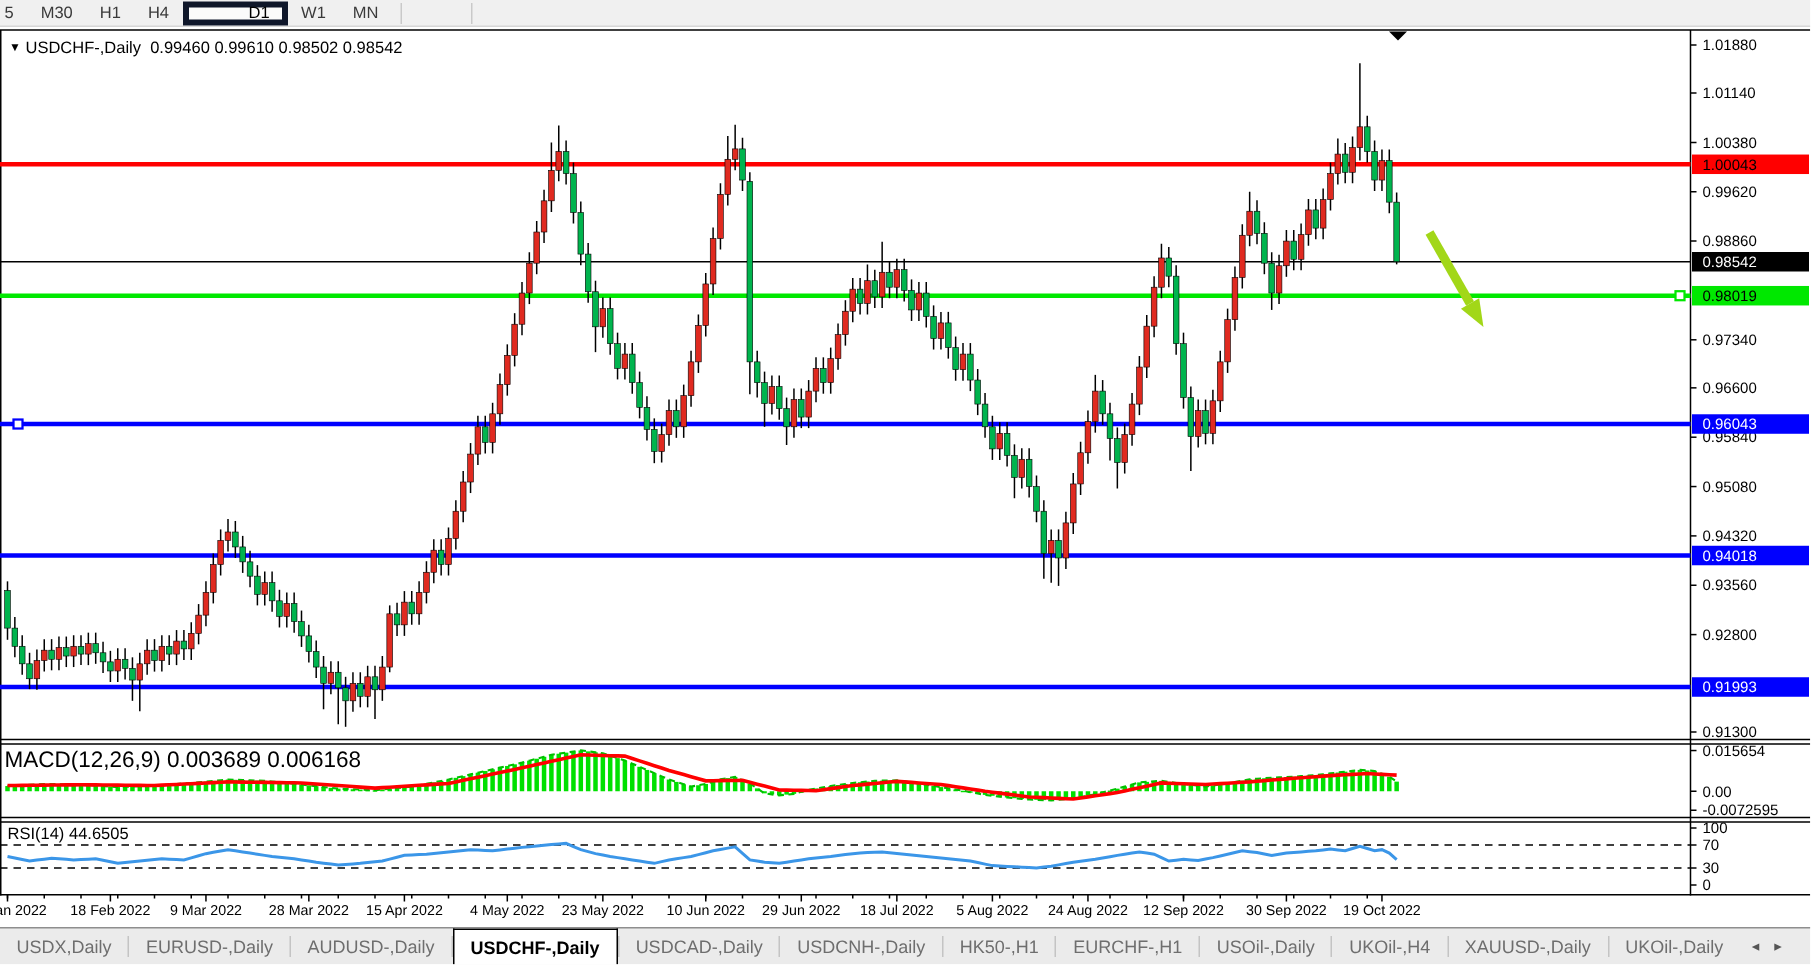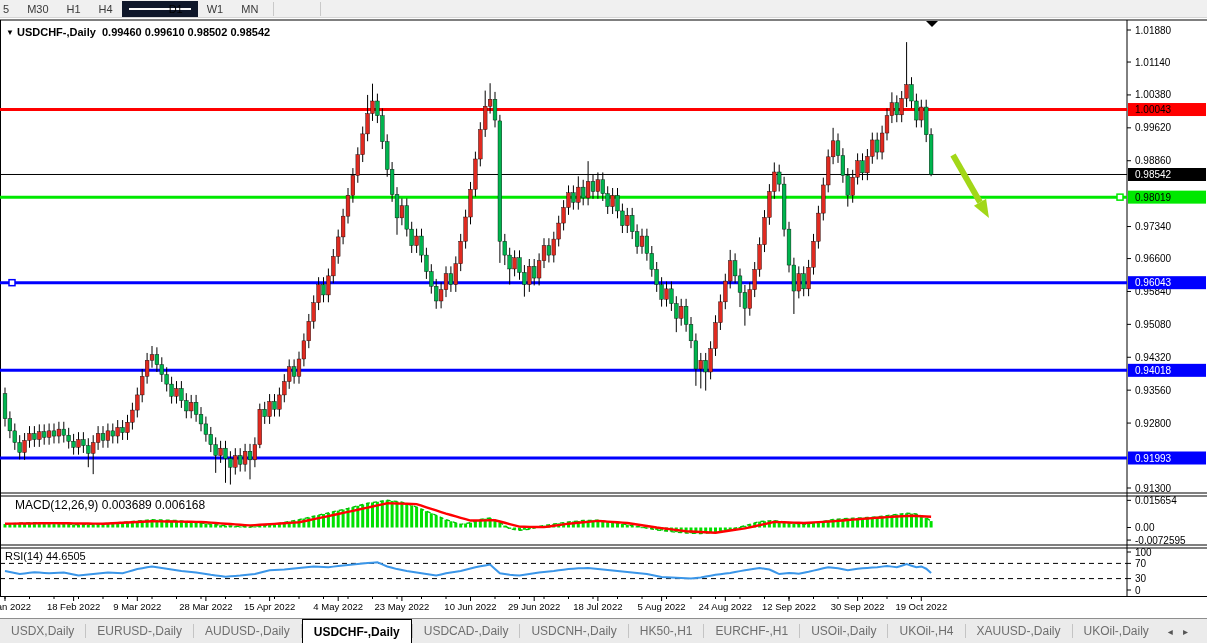--- a/index.html
+++ b/index.html
@@ -5,31 +5,31 @@
   * { box-sizing: border-box; }
   html,body { margin:0; padding:0; background:#fff; font-family:"Liberation Sans", sans-serif; }
   #app { position:relative; width:1207px; height:643px; overflow:hidden; background:#fff; }
 
   
   #toolbar { position:absolute; left:0; top:0; width:1207px; height:18px;
     background:#f0f0f0; border-bottom:1px solid #d6d6d6; display:flex; align-items:center; }
   .tf-btn { height:16px; padding:0 8px; margin:0; font-size:11px; color:#3a3a3a;
     display:flex; align-items:center; justify-content:center; cursor:default; border:1px solid transparent; }
   .tf-btn.first { padding-left:2px; }
-  .tf-btn.active { background:#fbfbfb; border:7px solid #0f172a; color:#000;padding-left:40px; }
+  .tf-btn.active { background:#fbfbfb; border:4px solid #0f172a; color:#000;padding-left:40px; }
   .tb-sep { width:1px; height:14px; background:#c9c9c9; margin:0 6px; }
 
   
   #chart-svg { position:absolute; left:0; top:18px; }
 
   
   .overlay-label { position:absolute; font-size:11px; color:#000; white-space:pre; }
-  #main-title { left:6px; top:26px;font-weight:bold; }
+  #main-title { left:6px; top:26px; }
   #main-title .tri { font-size:8px; vertical-align:1px; }
-  #macd-title { left:15px; top:498px; font-size:12px; }
+  #macd-title { left:3px; top:498px; font-size:15px; }
   #rsi-title { left:5px; top:550px; font-size:11px; }
 
   
   #tabbar { position:absolute; left:0; top:618px; width:1207px; height:25px;
     background:#ebebeb; border-top:1px solid #8e8e8e; display:flex; align-items:stretch; }
   .tab { display:flex; align-items:center; padding:0 11px; font-size:12px; color:#6e6e6e;
     cursor:default; position:relative; }
   .tab-sep { width:1px; background:#c4c4c4; margin:5px 0; }
   .tab.active { background:#ffffff; color:#000; font-weight:700;
     border:1px solid #000; border-bottom:none; margin-top:0; }

